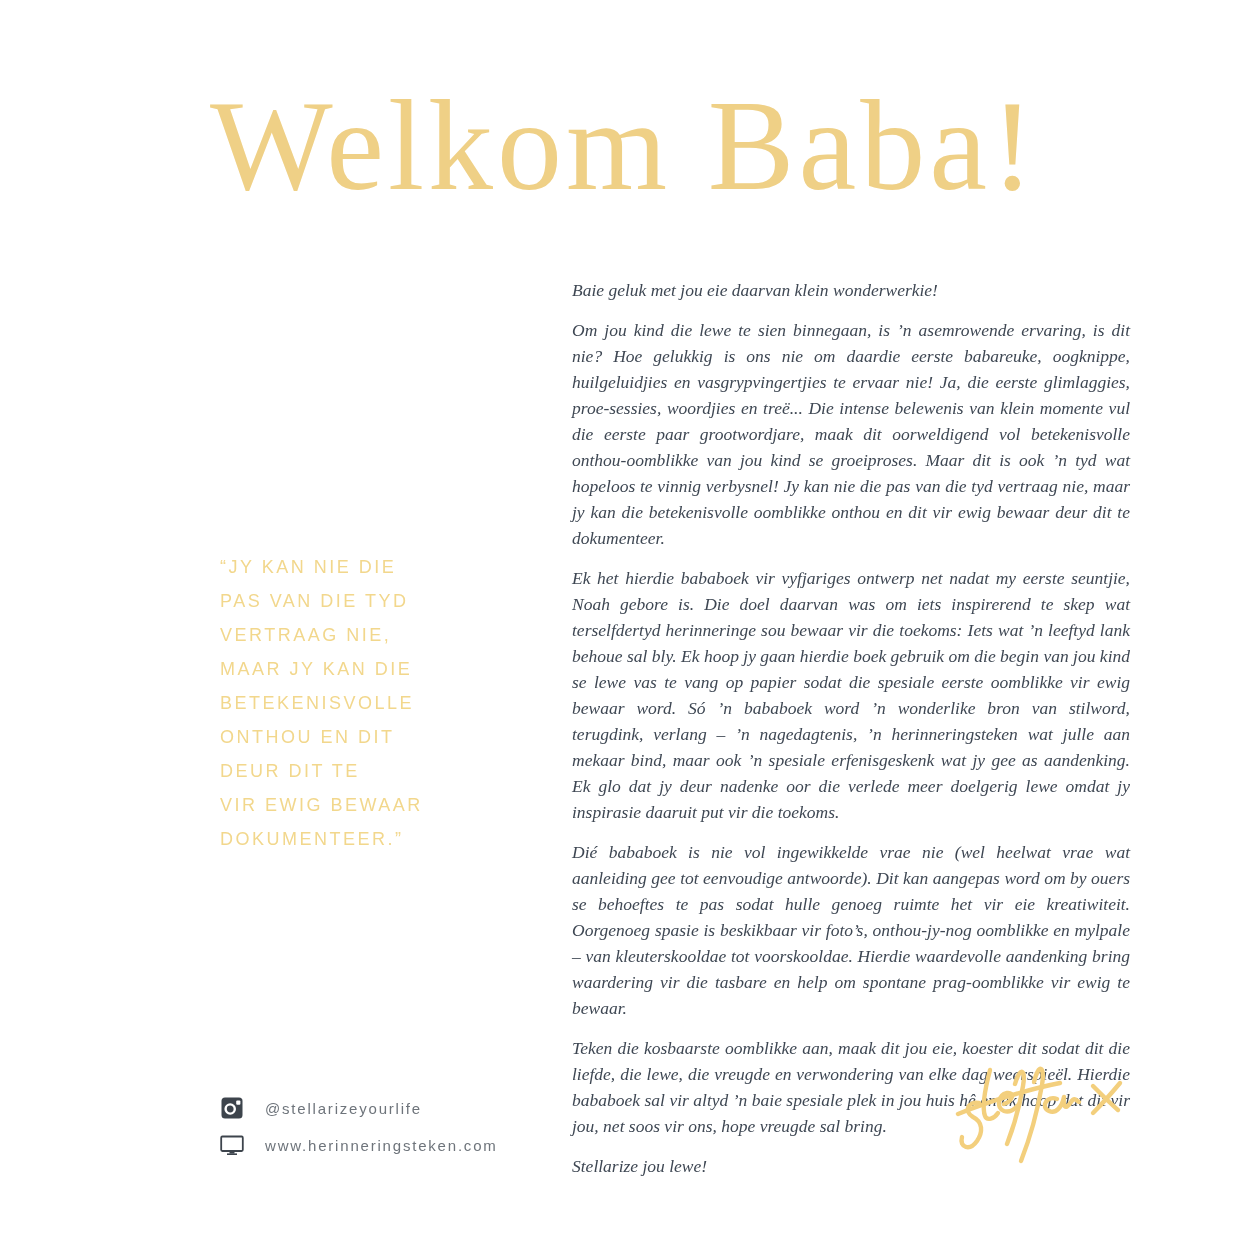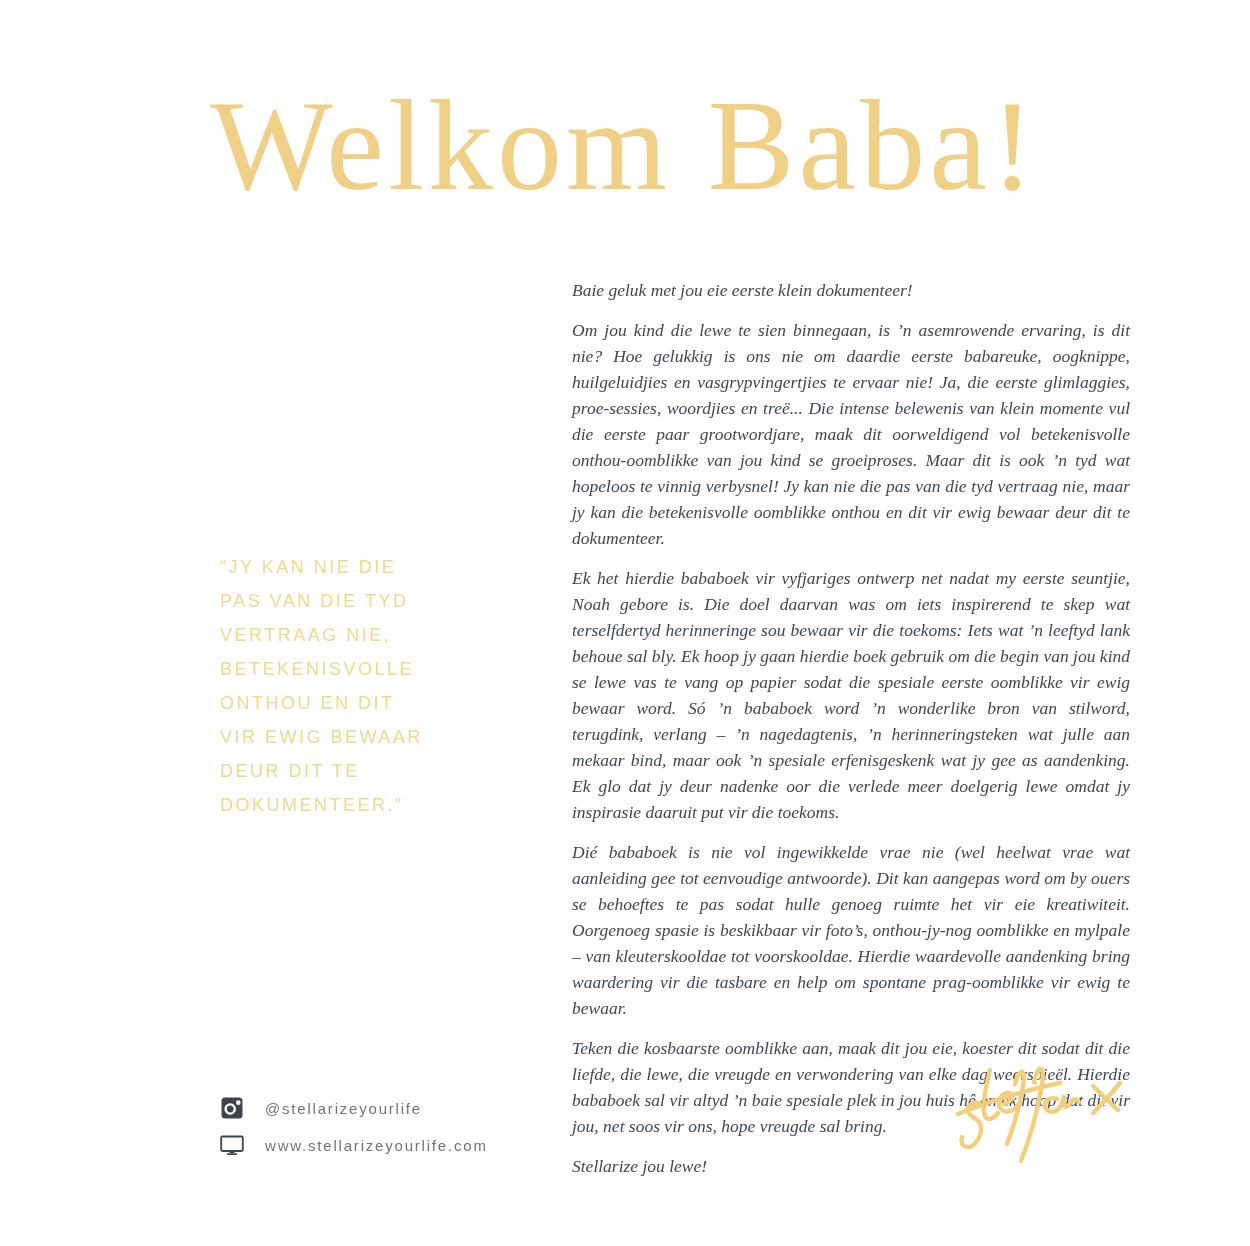--- a/index.html
+++ b/index.html
@@ -97,29 +97,30 @@
 <body>
 
 <div class="page">
 
   <div class="title">Welkom Baba!</div>
 
   <div class="pull-quote">
     <div class="q-line">“JY KAN NIE DIE</div>
     <div class="q-line">PAS VAN DIE TYD</div>
     <div class="q-line">VERTRAAG NIE,</div>
+    <div class="q-line">MAAR JY KAN DIE</div>
     <div class="q-line">BETEKENISVOLLE</div>
     <div class="q-line">ONTHOU EN DIT</div>
+    <div class="q-line">DEUR DIT TE</div>
     <div class="q-line">VIR EWIG BEWAAR</div>
-    <div class="q-line">DEUR DIT TE</div>
     <div class="q-line">DOKUMENTEER.”</div>
   </div>
 
   <div class="letter">
-    <p class="no-justify">Baie geluk met jou eie eerste klein dokumenteer!</p>
+    <p class="no-justify">Baie geluk met jou eie daarvan klein wonderwerkie!</p>
     <p>Om jou kind die lewe te sien binnegaan, is ’n asemrowende ervaring, is dit nie? Hoe gelukkig is ons nie om daardie eerste babareuke, oogknippe, huilgeluidjies en vasgrypvingertjies te ervaar nie! Ja, die eerste glimlaggies, proe-sessies, woordjies en treë... Die intense belewenis van klein momente vul die eerste paar grootwordjare, maak dit oorweldigend vol betekenisvolle onthou-oomblikke van jou kind se groeiproses. Maar dit is ook ’n tyd wat hopeloos te vinnig verbysnel! Jy kan nie die pas van die tyd vertraag nie, maar jy kan die betekenisvolle oomblikke onthou en dit vir ewig bewaar deur dit te dokumenteer.</p>
     <p>Ek het hierdie bababoek vir vyfjariges ontwerp net nadat my eerste seuntjie, Noah gebore is. Die doel daarvan was om iets inspirerend te skep wat terselfdertyd herinneringe sou bewaar vir die toekoms: Iets wat ’n leeftyd lank behoue sal bly. Ek hoop jy gaan hierdie boek gebruik om die begin van jou kind se lewe vas te vang op papier sodat die spesiale eerste oomblikke vir ewig bewaar word. Só ’n bababoek word ’n wonderlike bron van stilword, terugdink, verlang – ’n nagedagtenis, ’n herinneringsteken wat julle aan mekaar bind, maar ook ’n spesiale erfenisgeskenk wat jy gee as aandenking. Ek glo dat jy deur nadenke oor die verlede meer doelgerig lewe omdat jy inspirasie daaruit put vir die toekoms.</p>
     <p>Dié bababoek is nie vol ingewikkelde vrae nie (wel heelwat vrae wat aanleiding gee tot eenvoudige antwoorde). Dit kan aangepas word om by ouers se behoeftes te pas sodat hulle genoeg ruimte het vir eie kreatiwiteit. Oorgenoeg spasie is beskikbaar vir foto’s, onthou-jy-nog oomblikke en mylpale – van kleuterskooldae tot voorskooldae. Hierdie waardevolle aandenking bring waardering vir die tasbare en help om spontane prag-oomblikke vir ewig te bewaar.</p>
     <p>Teken die kosbaarste oomblikke aan, maak dit jou eie, koester dit sodat dit die liefde, die lewe, die vreugde en verwondering van elke dag weerspieël. Hierdie bababoek sal vir altyd ’n baie spesiale plek in jou huis hê en ek hoop dat dit vir jou, net soos vir ons, hope vreugde sal bring.</p>
     <p class="no-justify">Stellarize jou lewe!</p>
   </div>
 
   <div class="social">
     <div class="social-row">
       <span class="icn">
@@ -132,21 +133,21 @@
       <span>@stellarizeyourlife</span>
     </div>
     <div class="social-row">
       <span class="icn">
         <svg width="24" height="22" viewBox="0 0 24 22">
           <rect x="1.2" y="2.5" width="21.6" height="14.5" rx="1.2" fill="none" stroke="#3D444C" stroke-width="1.8"></rect>
           <rect x="9.5" y="17" width="5" height="2.6" fill="#3D444C"></rect>
           <rect x="7" y="19.4" width="10" height="1.6" fill="#3D444C"></rect>
         </svg>
       </span>
-      <span>www.stellarizeyourlife.com</span>
+      <span>www.herinneringsteken.com</span>
     </div>
   </div>
 
   <svg class="signature" viewBox="0 0 195 130" fill="none" stroke="#F3CF7D" stroke-width="4.4" stroke-linecap="round" stroke-linejoin="round" aria-label="stella x">
 
     <path d="M6,56 C40,42 82,30 108,25"></path>
 
     <path d="M27,45 C15,43 12,54 21,59 C31,64 31,74 25,83 C18,93 7,90 10,79"></path>
 
     <path d="M38,12 C33,31 30,50 33,58 C35,63 42,61 46,55"></path>

